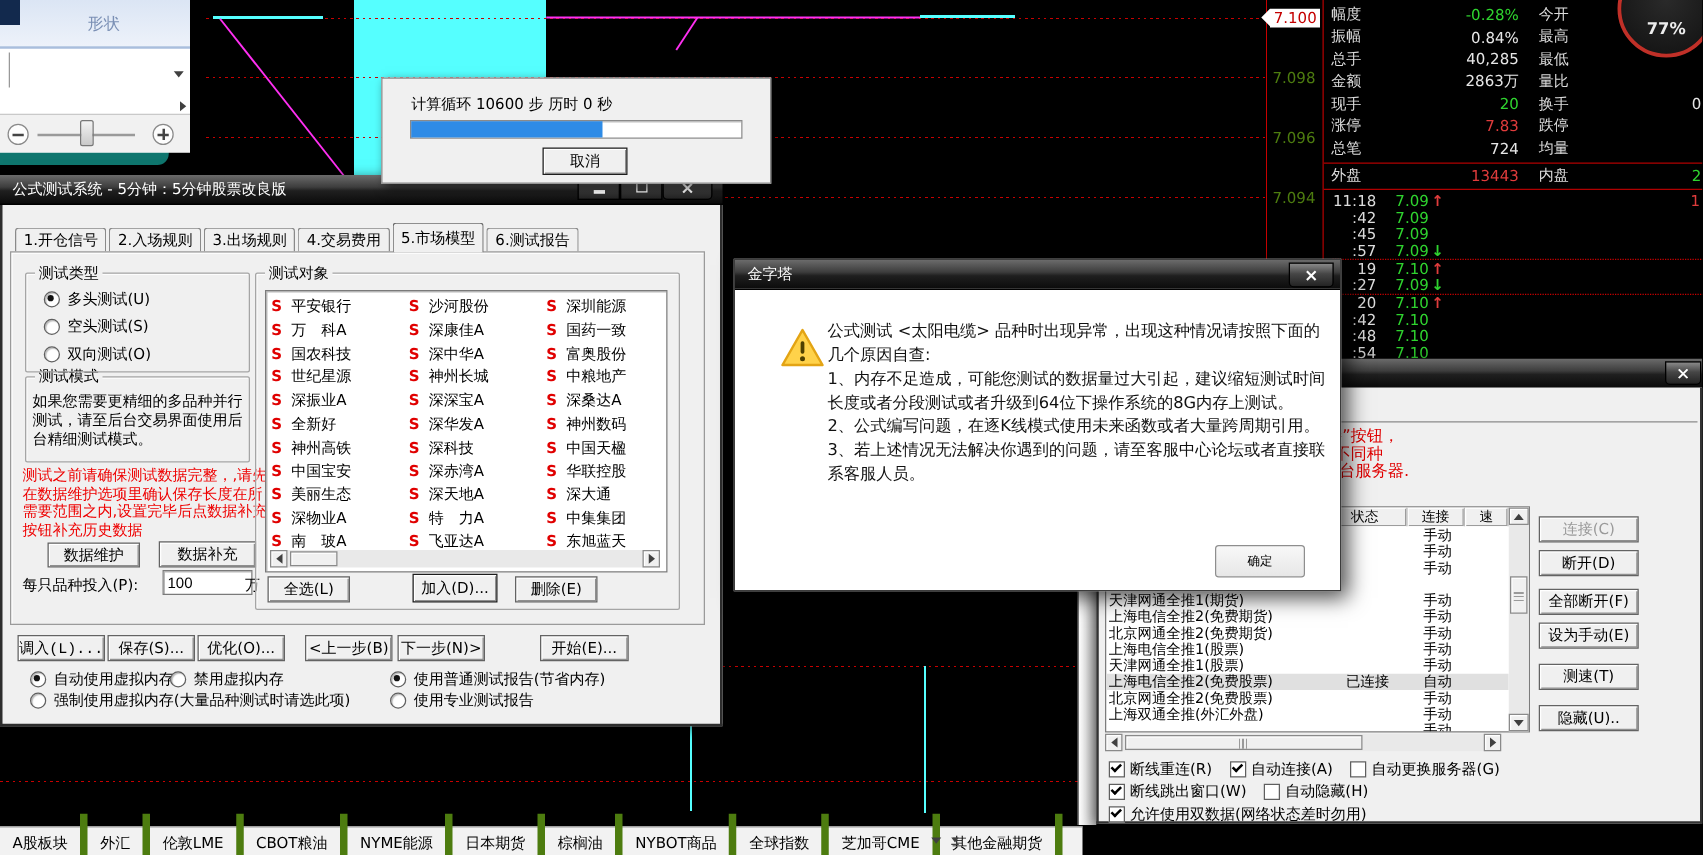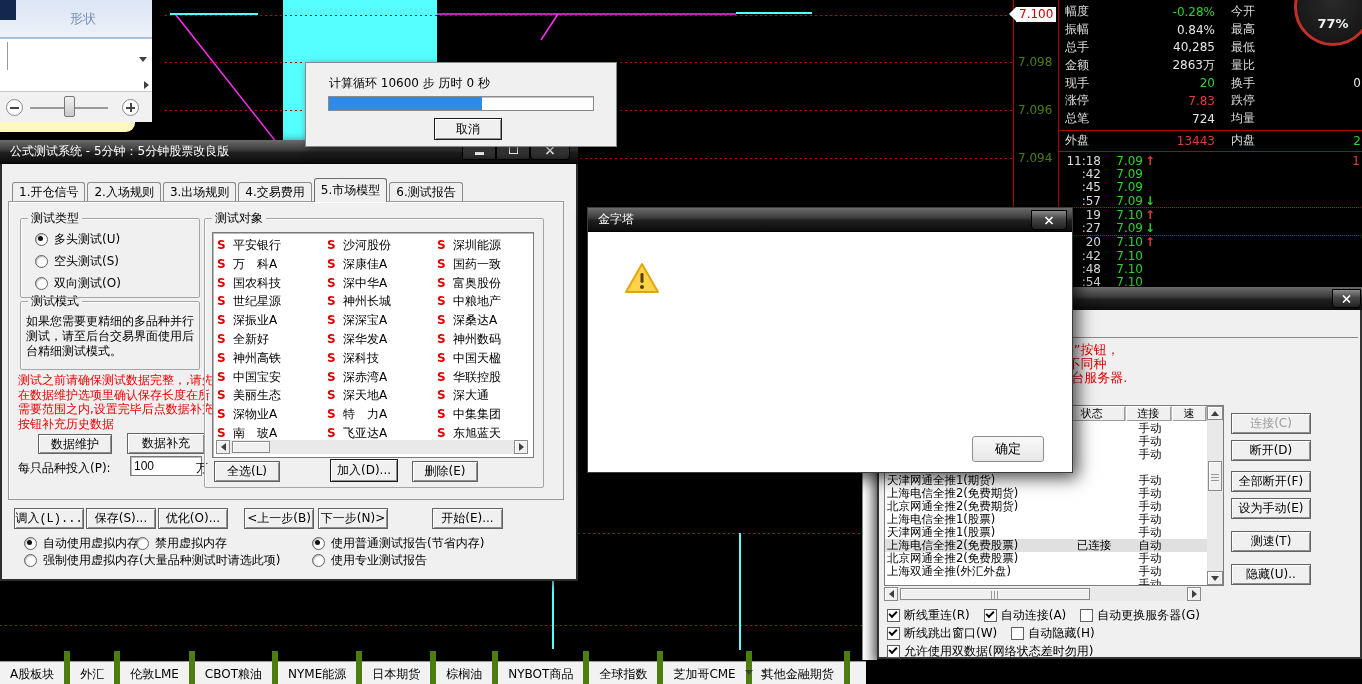--- a/index.html
+++ b/index.html
@@ -6,21 +6,21 @@
   #screen{position:relative;width:1362px;height:684px;overflow:hidden;background:#000;
           font-family:"DejaVu Sans","Liberation Sans",sans-serif;font-size:12px;color:#000;}
   .abs{position:absolute;box-sizing:border-box;}
   
   .btn3d{position:absolute;box-sizing:border-box;background:#f0f0f0;border:1px solid #636363;
          box-shadow:inset 1px 1px 0 #fff,inset -1px -1px 0 #8f8f8f;
          display:flex;align-items:center;justify-content:center;font-size:12px;color:#000;cursor:default;}
   .btn3d.defaultb{border-color:#1c1c1c;}
   .btn3d.disabled{color:#9a9a9a;}
   .btn7{position:absolute;box-sizing:border-box;background:linear-gradient(#f8f8f8,#e7e7e7);
-        border:1px solid #8e8e8e;border-radius:3px;display:flex;align-items:center;justify-content:center;font-size:13px;}
+        border:1px solid #8e8e8e;border-radius:3px;display:flex;align-items:center;justify-content:center;font-size:10px;}
   .group{position:absolute;box-sizing:border-box;border:1px solid #a5a5a5;border-radius:2px;
          box-shadow:1px 1px 0 #fdfdfd inset;}
   .gtitle{position:absolute;top:-8px;left:7px;background:#f0f0f0;padding:0 3px;font-size:12px;line-height:14px;}
   .radio{display:inline-block;width:11px;height:11px;border-radius:50%;background:#fff;border:1px solid #5f5f5f;
          box-shadow:inset 1px 1px 1px #b9b9b9;vertical-align:-2px;flex:none;}
   .radio.on::after{content:"";display:block;width:5px;height:5px;margin:2px;border-radius:50%;background:#111;}
   .cb{display:inline-block;width:11px;height:11px;background:#fff;border:1px solid #5f5f5f;flex:none;}
   .cb.on::after{content:"";display:block;width:6px;height:3px;border-left:2px solid #000;border-bottom:2px solid #000;
                 transform:rotate(-45deg);margin:1px 0 0 1px;}
   .dtitle{position:absolute;left:0;top:0;right:0;height:24px;
@@ -62,21 +62,21 @@
   .qv2{flex:1;text-align:right;padding-right:2px;}
   .qsep{position:absolute;left:0;width:100%;height:1px;background:#b00000;}
   #tape{position:absolute;left:4px;top:154px;right:0;}
   .trow{display:flex;height:13.3px;align-items:center;color:#dcdcdc;}
   .trow.dotline{border-bottom:1px dotted #c80000;}
   .tt{width:38px;text-align:right;flex:none;}
   .tp{width:42px;text-align:right;color:#2fd32f;flex:none;}
   .ta{width:14px;text-align:center;flex:none;font-weight:bold;}
   .tx{flex:1;text-align:right;padding-right:3px;color:#e03c3c;}
   
-  #shapes{position:absolute;left:0;top:0;width:135px;height:132px;background:#fef9c3;border-radius:0 0 9px 0;z-index:3;}
+  #shapes{position:absolute;left:0;top:0;width:135px;height:132px;background:#0f766e;border-radius:0 0 9px 0;z-index:3;}
   #shapes .inner{position:absolute;left:0;top:0;width:152px;height:122px;background:#fff;overflow:hidden;}
   #shapes .hdr{position:absolute;left:0;top:0;width:152px;height:37px;background:linear-gradient(#dbe5f4,#edf2fa);}
   #shapes .hdr span{position:absolute;left:70px;top:10px;color:#7b90b5;font-size:13px;}
   #shapes .div{position:absolute;left:0;top:37px;width:152px;height:2px;background:#a9bedd;}
   #shapes .slider{position:absolute;left:0;top:91px;width:152px;height:31px;background:#f1f1f1;border-top:1px solid #c9c9c9;}
   .zoombtn{position:absolute;width:17px;height:17px;border:1px solid #8a8a8a;border-radius:50%;background:#fdfdfd;box-sizing:border-box;}
   .zoombtn .h{position:absolute;left:3px;top:7px;width:9px;height:1.6px;background:#444;}
   .zoombtn .v{position:absolute;left:7px;top:3px;width:1.6px;height:9px;background:#444;}
   #shapes .track{position:absolute;left:30px;top:15px;width:78px;height:2px;background:#9a9a9a;}
   #shapes .thumb{position:absolute;left:64px;top:4px;width:9px;height:19px;background:linear-gradient(#f3f3f3,#c9c9c9);
@@ -705,20 +705,27 @@
       <svg width="10" height="9" viewBox="0 0 10 9">
           <path d="M1.5 1 L8.5 8 M8.5 1 L1.5 8" stroke="#fff" stroke-width="1.7"></path>
         </svg>
     </div>
     <div class="content">
       <svg class="picon" width="36" height="33" viewBox="0 0 36 33">
         <path d="M18 2 L34 30 L2 30 Z" fill="#ffd24a" stroke="#e3a414" stroke-width="2" stroke-linejoin="round"></path>
         <rect x="16.5" y="11" width="3" height="10" rx="1.4" fill="#4f4000"></rect>
         <circle cx="18" cy="25" r="2" fill="#4f4000"></circle>
       </svg>
+      <div class="ptext">
+
+      <div>公式测试 &lt;太阳电缆&gt; 品种时出现异常，出现这种情况请按照下面的几个原因自查:</div>
+          <div>1、内存不足造成，可能您测试的数据量过大引起，建议缩短测试时间长度或者分段测试或者升级到64位下操作系统的8G内存上测试。</div>
+          <div>2、公式编写问题，在逐K线模式使用未来函数或者大量跨周期引用。</div>
+          <div>3、若上述情况无法解决你遇到的问题，请至客服中心论坛或者直接联系客服人员。</div>
+        </div>
       <div class="btn7" style="left:382px;top:204px;width:72px;height:26px;">确定</div>
     </div>
   </div>
 
   <div id="btabs">
 
   <span class="btab">A股板块</span>
       <span class="btab">外汇</span>
       <span class="btab">伦敦LME</span>
       <span class="btab">CBOT粮油</span>

